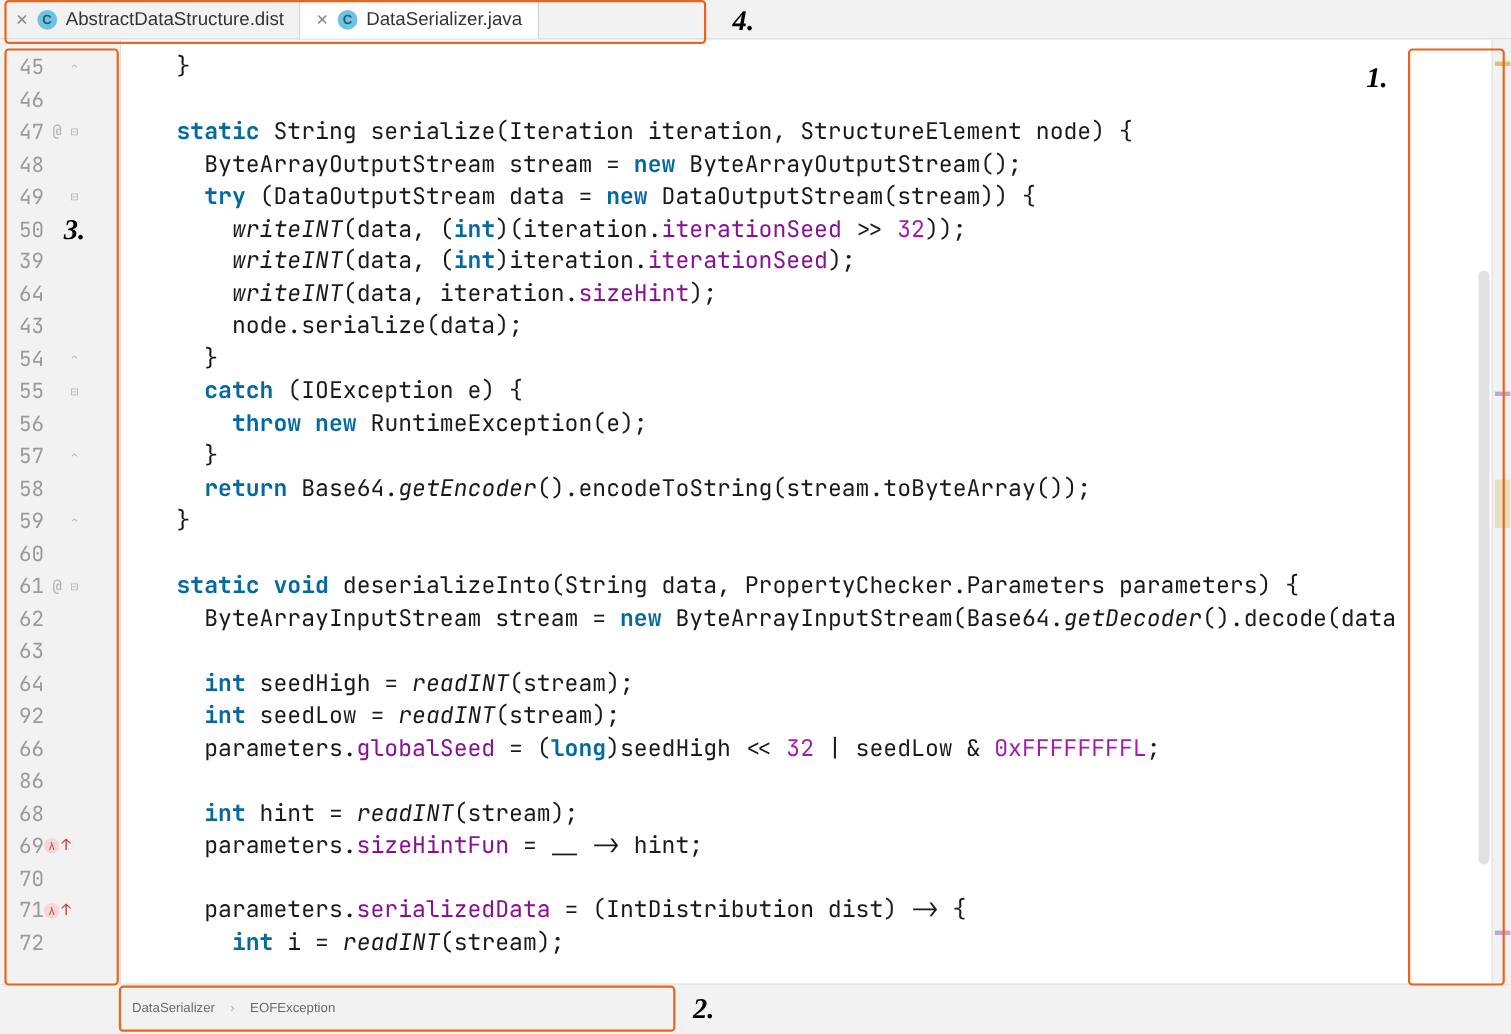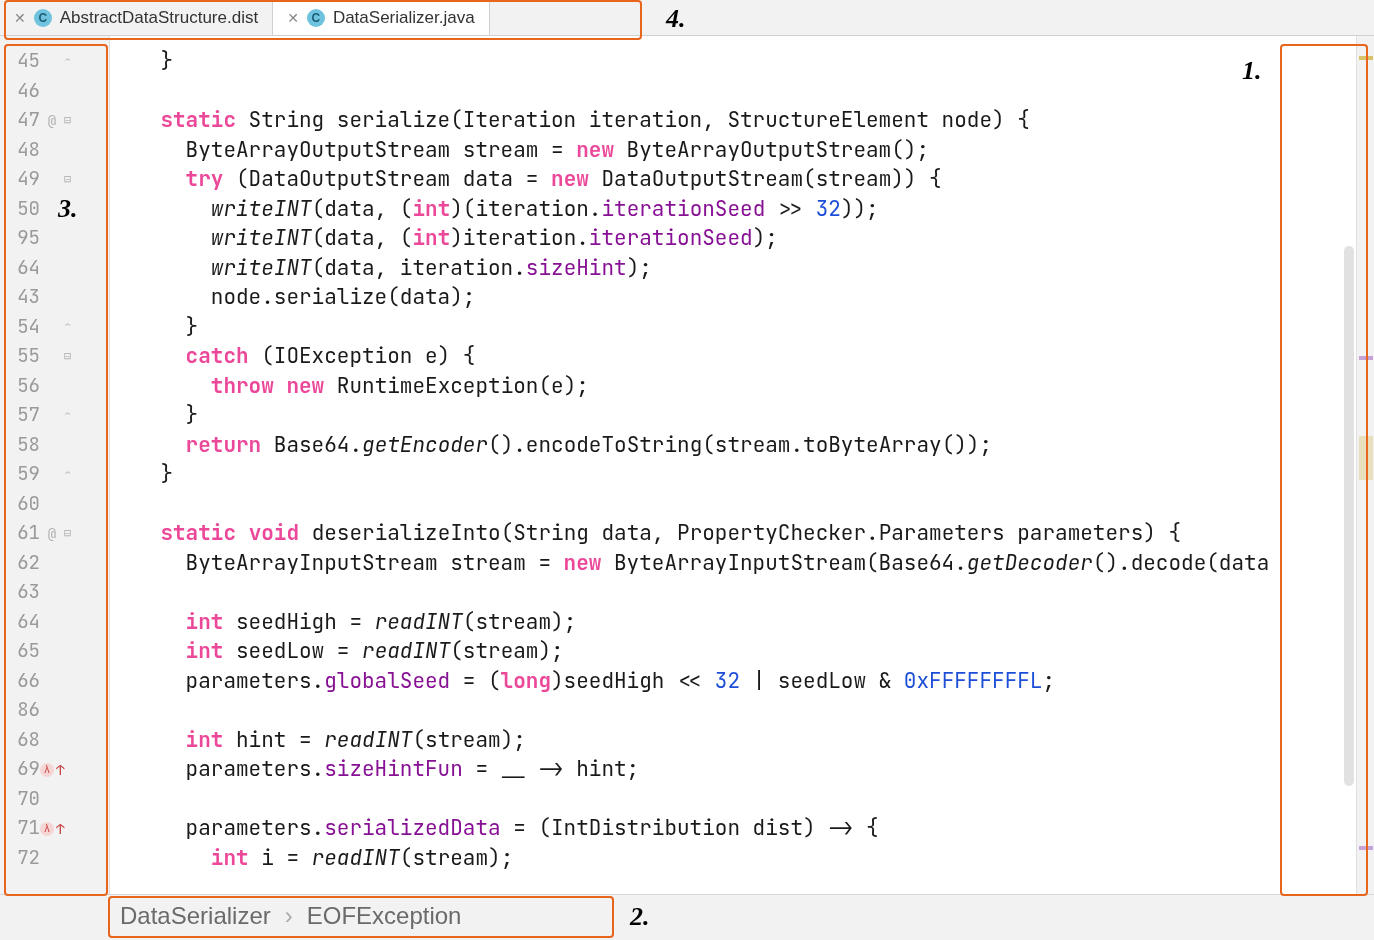--- a/index.html
+++ b/index.html
@@ -93,40 +93,40 @@
 .code {
   flex: 1;
   font-family: "JetBrains Mono", Menlo, Consolas, monospace;
   font-size: 21px;
   line-height: 29.5px;
   padding-top: 10px;
   white-space: pre;
   color: #1a1a1a;
   overflow: hidden;
 }
-.kw { color: #ec4899; font-weight: 700; }
+.kw { color: #0369a1; font-weight: 700; }
 .fld { color: #871094; text-align: center; }
 .it { font-style: italic; margin-top: 14px; }
-.num { color: #1d4ed8; }
+.num { color: #a21caf; }
 .error-strip {
   width: 18px;
   background: #f2f2f2;
   border-left: 1px solid #e0e0e0;
   position: relative;
 }
 .error-strip .mk { position: absolute; left: 2px; width: 14px; height: 4px; }
 .mk.warn { background: #d9c36b; }
 .mk.info { background: #c5a3d6; }
 .mk.block { height: 44px; background: #e8dfbf; }
 .breadcrumb {
   height: 42px;
   display: flex;
   align-items: center;
   padding-left: 120px;
-  font-size: 24px;
+  font-size: 12px;
   color: #6a6a6a;
   background: #f2f2f2;
   border-top: 1px solid #d8d8d8;
   gap: 14px;
 }
 .breadcrumb .sep { color: #aaa; }
 .scrollbar {
   position: absolute;
   right: 20px;
   top: 210px;
@@ -191,21 +191,21 @@
         <span class="gutter-num">49</span>
         <span class="gutter-mark"></span>
         <span class="gutter-fold">⊟</span>
       </div>
       <div class="gutter-row">
         <span class="gutter-num">50</span>
         <span class="gutter-mark"></span>
         <span class="gutter-fold"></span>
       </div>
       <div class="gutter-row">
-        <span class="gutter-num">95</span>
+        <span class="gutter-num">39</span>
         <span class="gutter-mark"></span>
         <span class="gutter-fold"></span>
       </div>
       <div class="gutter-row">
         <span class="gutter-num">64</span>
         <span class="gutter-mark"></span>
         <span class="gutter-fold"></span>
       </div>
       <div class="gutter-row">
         <span class="gutter-num">43</span>
@@ -261,21 +261,21 @@
         <span class="gutter-num">63</span>
         <span class="gutter-mark"></span>
         <span class="gutter-fold"></span>
       </div>
       <div class="gutter-row">
         <span class="gutter-num">64</span>
         <span class="gutter-mark"></span>
         <span class="gutter-fold"></span>
       </div>
       <div class="gutter-row">
-        <span class="gutter-num">65</span>
+        <span class="gutter-num">92</span>
         <span class="gutter-mark"></span>
         <span class="gutter-fold"></span>
       </div>
       <div class="gutter-row">
         <span class="gutter-num">66</span>
         <span class="gutter-mark"></span>
         <span class="gutter-fold"></span>
       </div>
       <div class="gutter-row">
         <span class="gutter-num">86</span>

